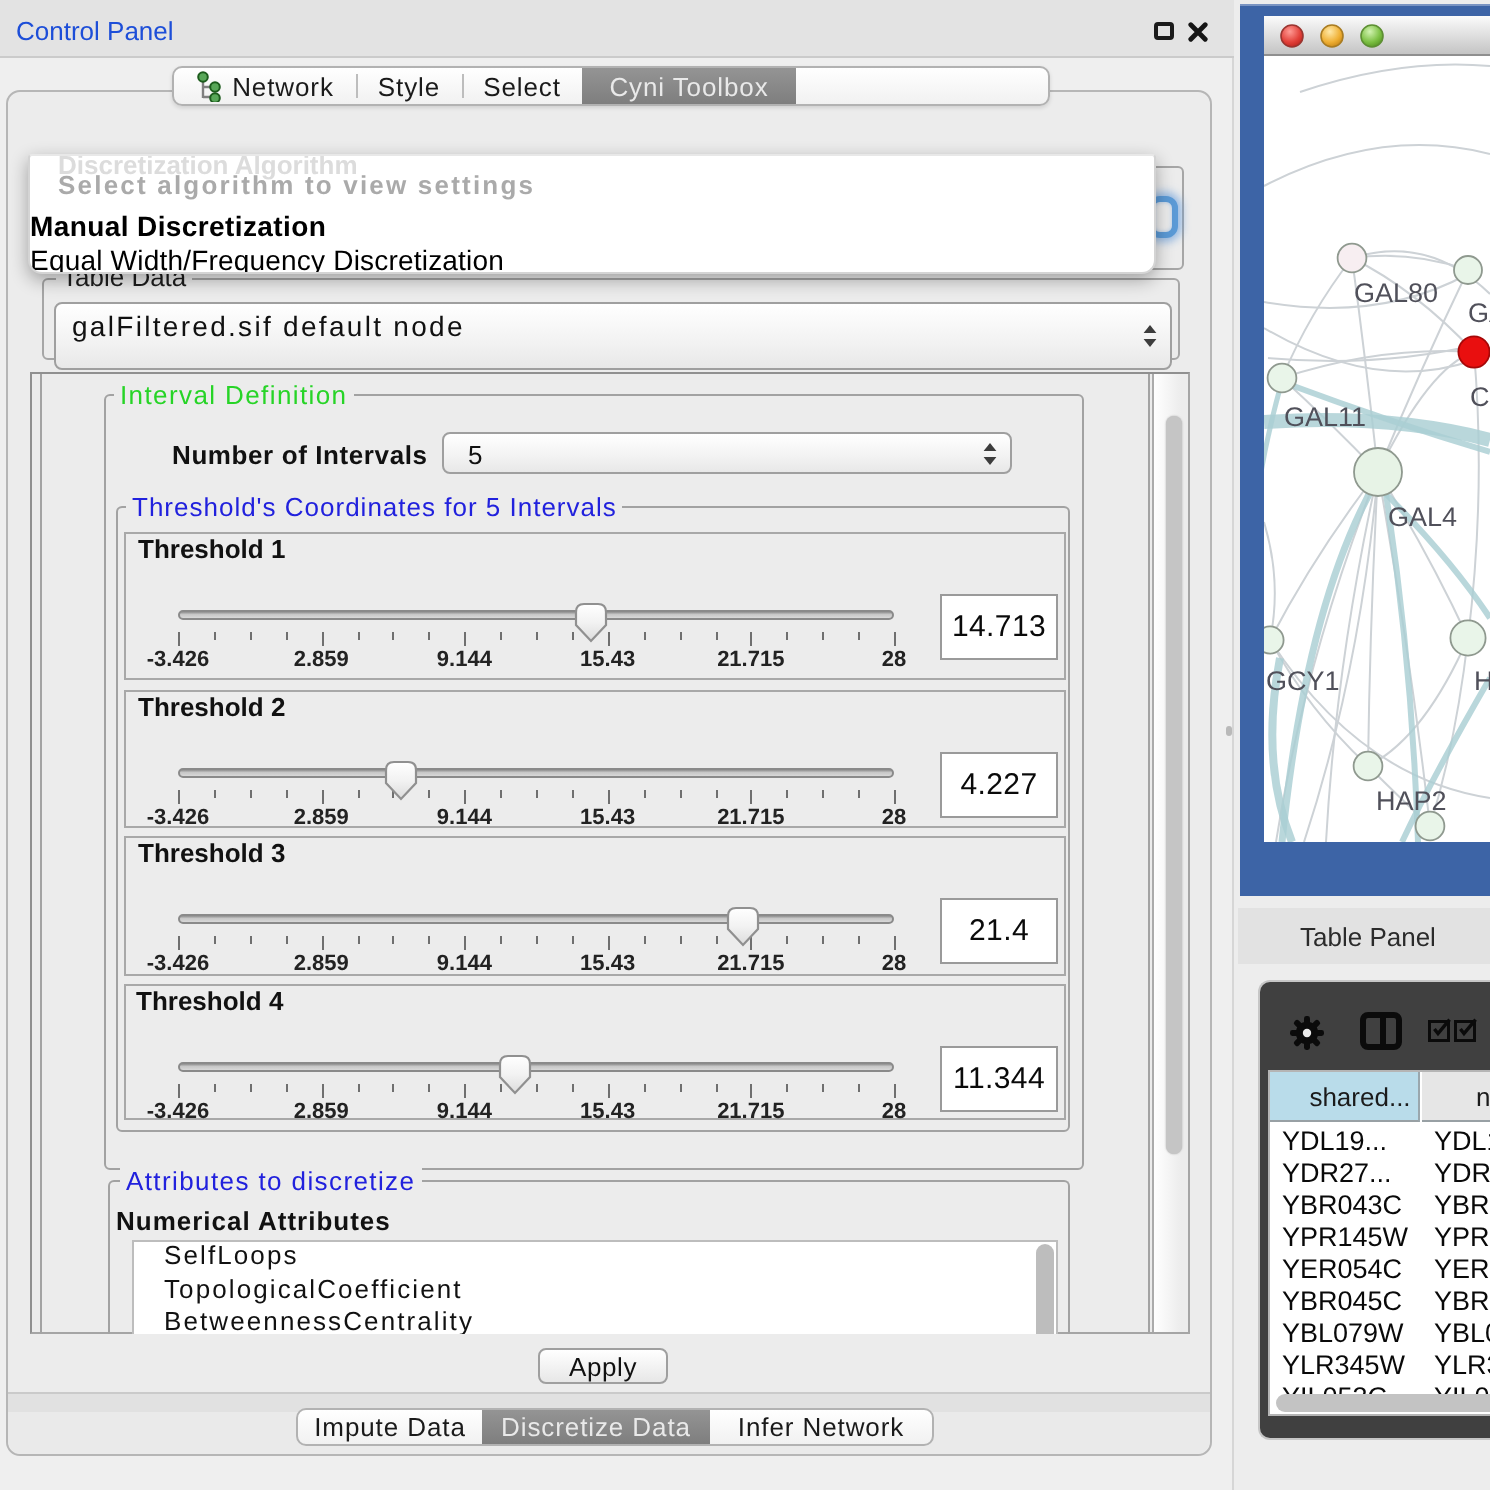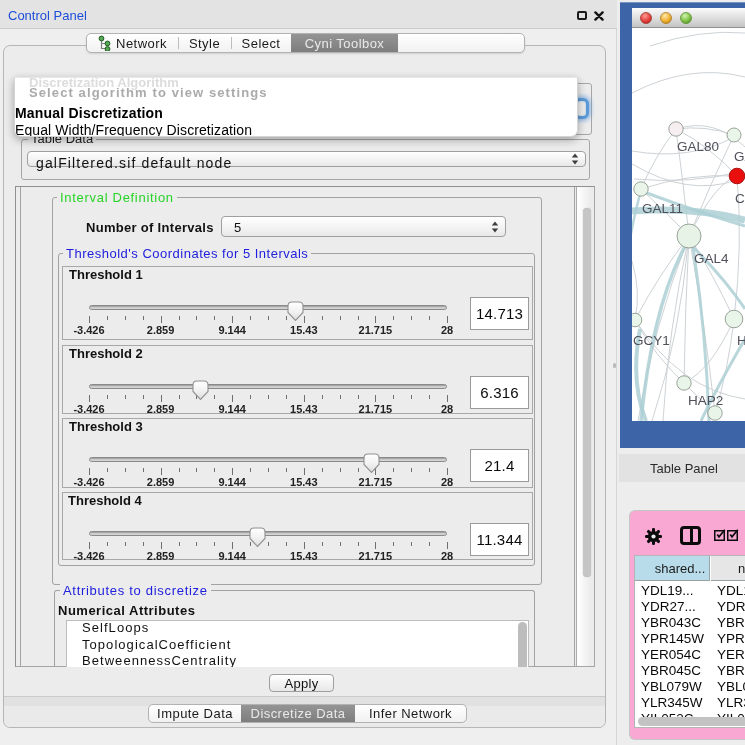--- a/index.html
+++ b/index.html
@@ -52,21 +52,21 @@
     <div class="tabseg" style="left:204px;width:107px;background:linear-gradient(#949494,#7e7e7e);color:#e9e9e9;">Cyni Toolbox</div>
     <div class="tabseg" style="left:311px;width:128px;margin-top:48px;">jActiveMNodules</div>
   </div>
 
   <div class="abs" style="left:21px;top:83px;width:571px;height:52px;border:1px solid #a6a6a6;border-radius:3px;"></div>
 
   <div class="abs" style="left:574px;top:98px;width:15px;height:21px;background:#ededed;border:3px solid #5b9ad6;border-radius:6px;box-shadow:0 0 4px 2px rgba(90,150,220,0.6), inset 0 0 2px rgba(90,150,220,0.5);"></div>
 
   <div class="abs" style="left:21px;top:139px;width:569px;height:41px;border:1px solid #a6a6a6;border-radius:3px;"></div>
   <div class="grouptitle" style="left:28px;top:132px;font-size:13px;color:#1d1d1d;">Table Data</div>
-  <div class="combo" style="left:27px;top:151px;width:559px;height:16px;">
+  <div class="combo" style="left:27px;top:151px;width:559px;height:34px;">
     <div class="abs" style="left:8px;top:3px;font-size:14px;letter-spacing:1.15px;">galFiltered.sif default node</div>
     <div class="arr">
         <svg width="8" height="12" viewBox="0 0 8 12">
       <path d="M4 0.5 L7.2 4.5 L0.8 4.5 Z" fill="#3d3d3d"></path>
           <path d="M4 11.5 L7.2 7.5 L0.8 7.5 Z" fill="#3d3d3d"></path>
     </svg>
       </div>
   </div>
 
   <div class="abs" style="left:15px;top:186px;width:580px;height:481px;background:#ececec;border:1px solid #909090;border-right-color:#a5a5a5;border-bottom-color:#a5a5a5;overflow:hidden;">
@@ -172,21 +172,21 @@
           <svg class="abs" style="left:128.5px;top:34px;" width="17" height="21" viewBox="0 0 17 21">
       <path d="M1 5 Q1 1 5 1 L12 1 Q16 1 16 5 L16 11.5 L8.5 19.5 L1 11.5 Z" fill="url(#thumbgrad345)" stroke="#909090" stroke-width="1.1"></path>
       <defs>
               <linearGradient id="thumbgrad345" x1="0" y1="0" x2="0" y2="1">
                 <stop offset="0" stop-color="#ffffff"></stop>
                 <stop offset="0.5" stop-color="#f2f2f2"></stop>
                 <stop offset="1" stop-color="#dcdcdc"></stop>
               </linearGradient>
             </defs>
     </svg>
-          <div class="abs" style="left:407px;top:30px;width:59px;height:33px;background:#ffffff;border:1px solid #9a9a9a;font-size:15px;color:#0a0a0a;display:flex;align-items:center;justify-content:center;letter-spacing:0.2px;">6.316</div>
+          <div class="abs" style="left:407px;top:30px;width:59px;height:33px;background:#ffffff;border:1px solid #9a9a9a;font-size:15px;color:#0a0a0a;display:flex;align-items:center;justify-content:center;letter-spacing:0.2px;">4.227</div>
         </div>
         <div class="abs" style="left:62px;top:418px;width:471px;height:70px;border:1px solid #a8a8a8;background:#ececec;">
           <div class="abs" style="left:6px;top:0px;font-size:13px;font-weight:bold;color:#111;">Threshold 3</div>
           <div class="abs" style="left:26px;top:37.5px;width:358px;height:5px;background:linear-gradient(#8f8f8f,#c7c7c7 40%,#d8d8d8);border:1px solid #8a8a8a;border-radius:3px;"></div>
           <div class="abs" style="left:26.0px;top:49px;width:1px;height:7px;background:#6f6f6f;"></div>
           <div class="abs" style="left:43.9px;top:49px;width:1px;height:4px;background:#6f6f6f;"></div>
           <div class="abs" style="left:61.8px;top:49px;width:1px;height:4px;background:#6f6f6f;"></div>
           <div class="abs" style="left:79.7px;top:49px;width:1px;height:4px;background:#6f6f6f;"></div>
           <div class="abs" style="left:97.6px;top:49px;width:1px;height:7px;background:#6f6f6f;"></div>
           <div class="abs" style="left:115.5px;top:49px;width:1px;height:4px;background:#6f6f6f;"></div>
@@ -385,21 +385,21 @@
         <text x="688" y="404">HAP2</text>
       </g>
     </svg>
   </div>
 </div>
 
 <div class="abs" style="left:619px;top:454px;width:126px;height:28px;background:#e2e2e2;">
   <div class="abs" style="left:15px;top:7px;font-size:13px;color:#2b2b2b;margin-left:16px;">Table Panel</div>
 </div>
 
-<div class="abs" style="left:629px;top:490px;width:116px;height:230px;background:#f9a8d4;border:1px solid #c6c6c6;border-radius:6px 0 0 6px;border-right:none;margin-top:20px;">
+<div class="abs" style="left:629px;top:490px;width:116px;height:230px;background:#404040;border:1px solid #c6c6c6;border-radius:6px 0 0 6px;border-right:none;">
 
   <svg class="abs" style="left:15px;top:17px;" width="17" height="17" viewBox="0 0 17 17">
     <g fill="#0b0b0b">
       <circle cx="8.5" cy="8.5" r="5.6"></circle>
       <g>
         <rect x="7" y="0" width="3" height="17" rx="1.2"></rect>
         <rect x="0" y="7" width="17" height="3" rx="1.2"></rect>
         <rect x="7" y="0" width="3" height="17" rx="1.2" transform="rotate(45 8.5 8.5)"></rect>
         <rect x="7" y="0" width="3" height="17" rx="1.2" transform="rotate(-45 8.5 8.5)"></rect>
       </g>

